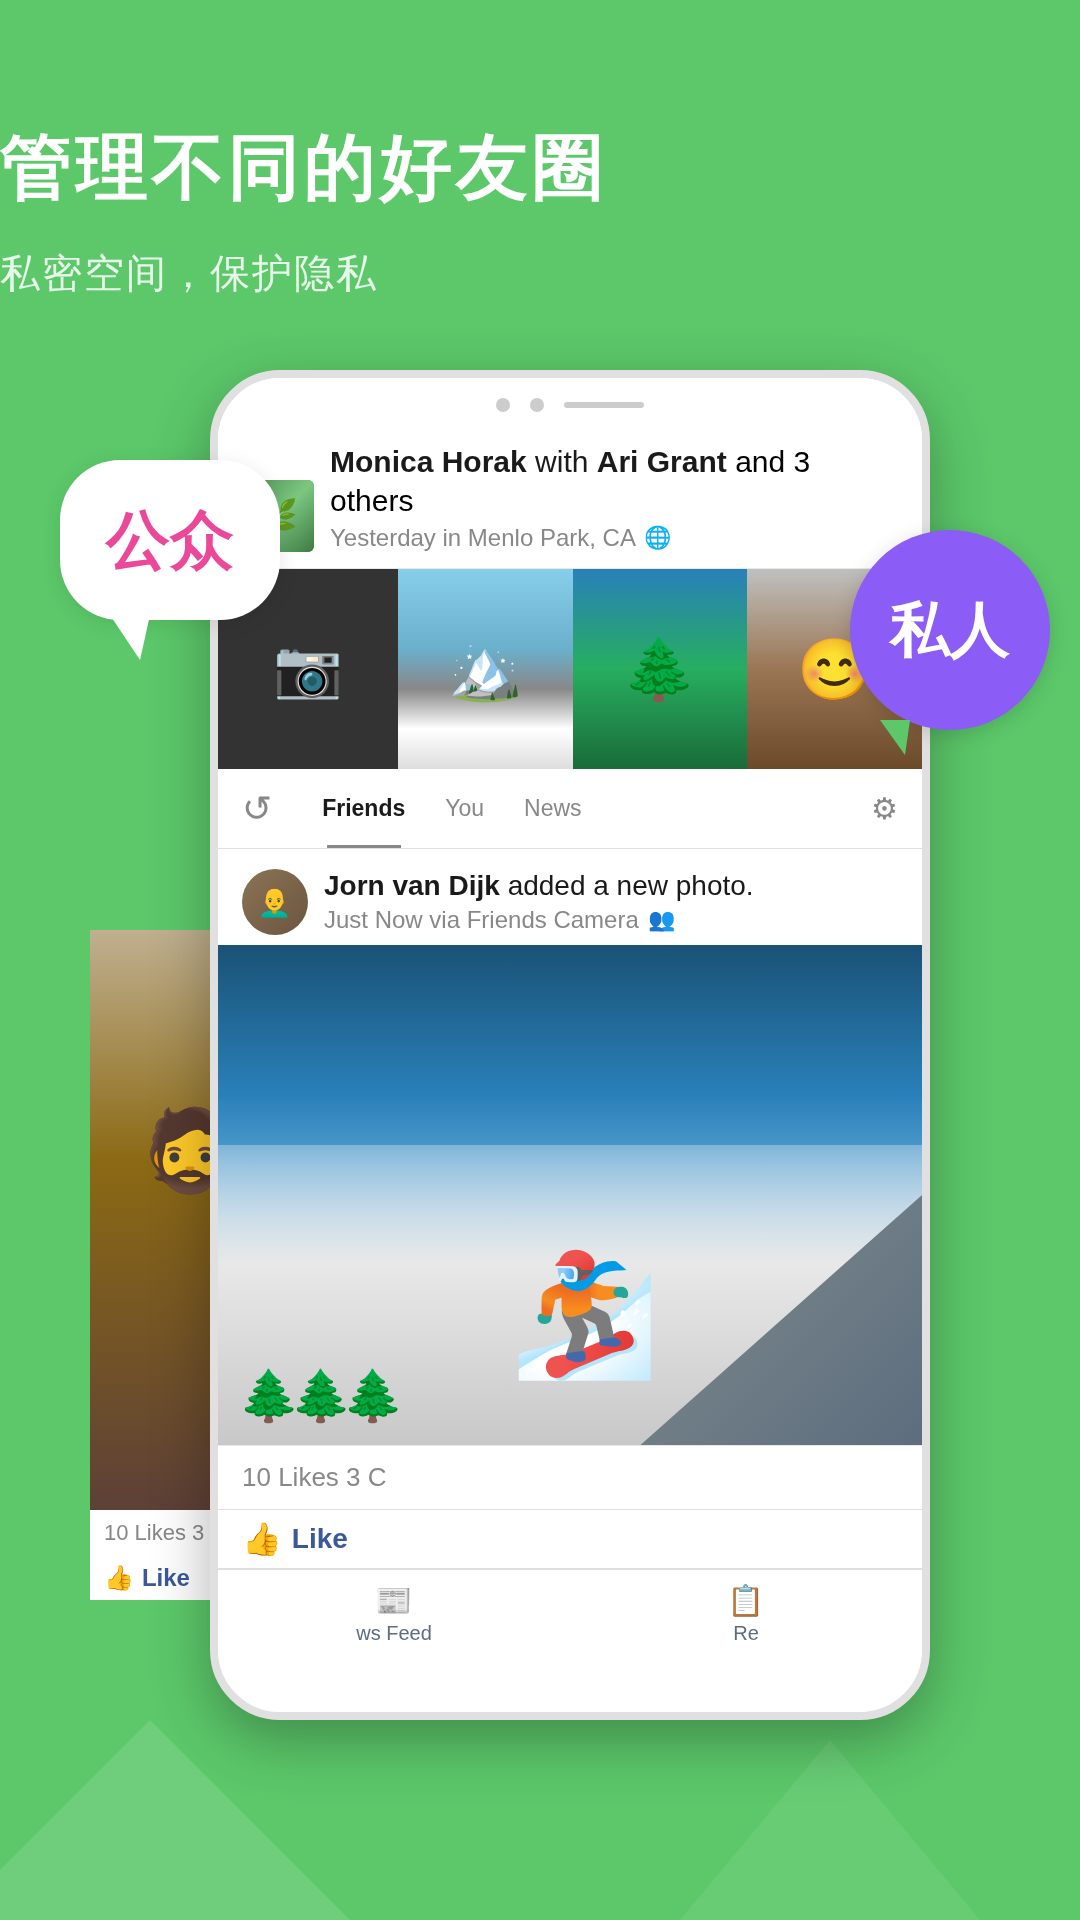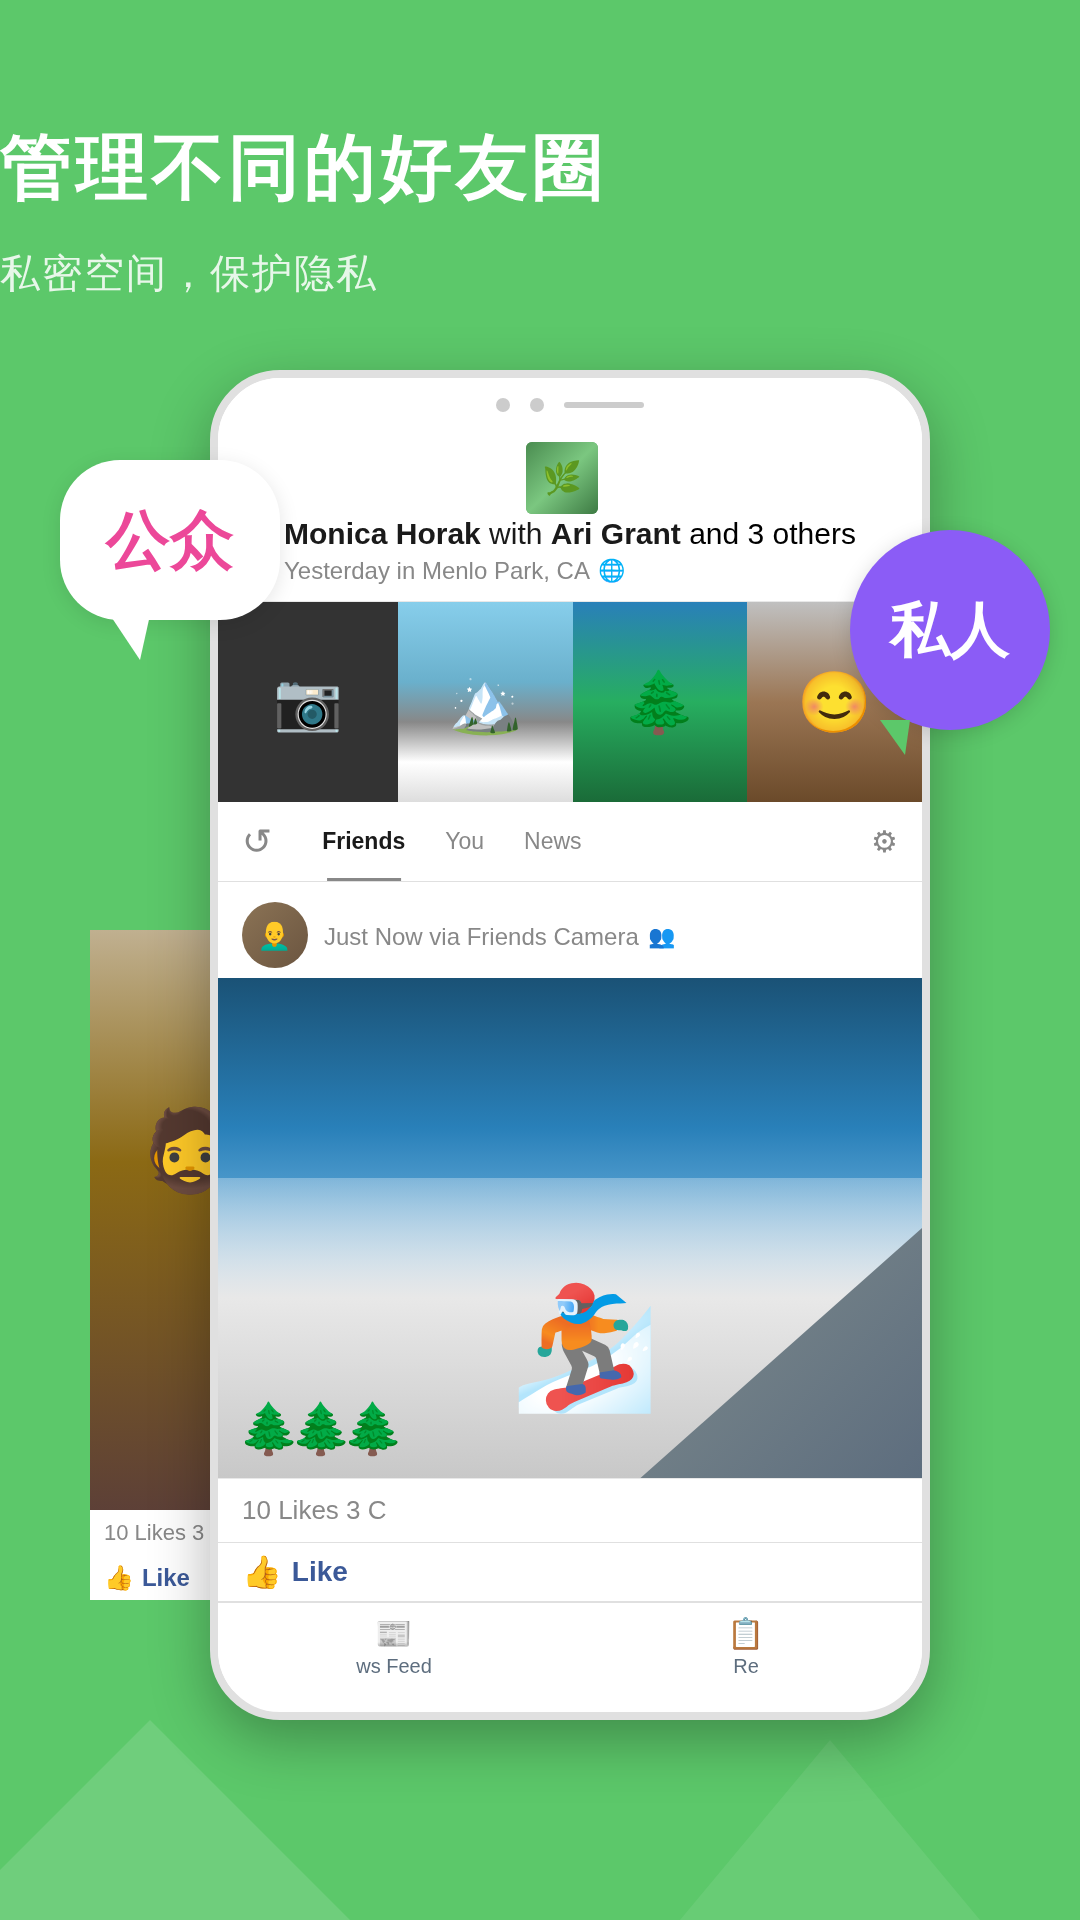--- a/index.html
+++ b/index.html
@@ -136,25 +136,24 @@
     .phone-bar {
       width: 80px;
       height: 6px;
       background: #ccc;
       border-radius: 3px;
     }
 
     
     .fb-post-header {
       display: flex;
-      align-items: center;
+      align-items: flex-end;
       padding: 20px 24px 16px;
       background: white;
       border-bottom: 1px solid #e8e8e8;
-      flex-direction: column;
     }
     .avatar-placeholder {
       width: 72px;
       height: 72px;
       border-radius: 6px;
       background: #6aaa70;
       margin-right: 16px;
       overflow: hidden;
       flex-shrink: 0;
     }
@@ -600,20 +599,24 @@
       <div class="tab-spacer"></div>
       <div class="tab-settings">⚙</div>
     </div>
 
     <div class="feed-item">
       <div class="feed-item-header">
         <div class="feed-avatar">
           <span>👨‍🦲</span>
         </div>
         <div class="feed-meta">
+          <div class="feed-author">
+            <span class="name">Jorn van Dijk</span>
+            <span> </span><span>added a new photo.</span>
+          </div>
           <div class="feed-time">
             <span>Just Now via Friends Camera</span>
             <span class="friends-icon">👥</span>
           </div>
         </div>
       </div>
 
       <div class="big-photo">
         <div class="mountain-bg"></div>
         <div class="mountain-dark"></div>

